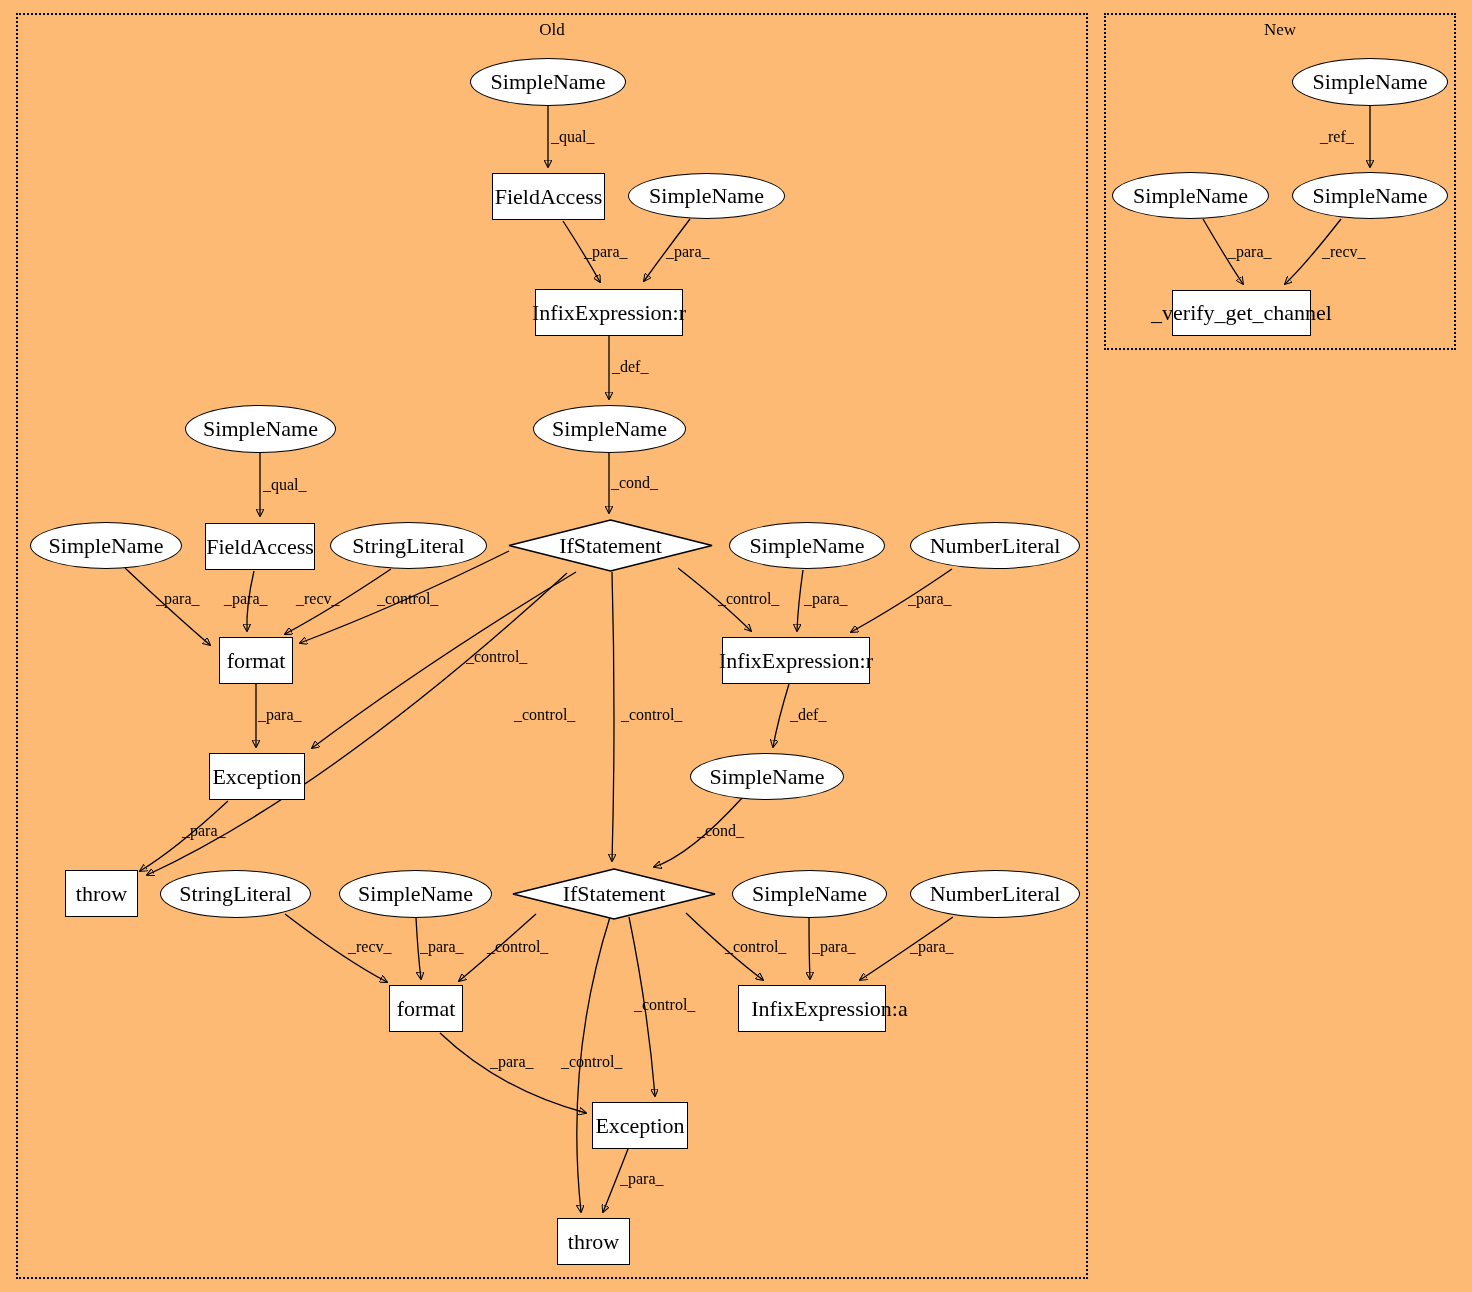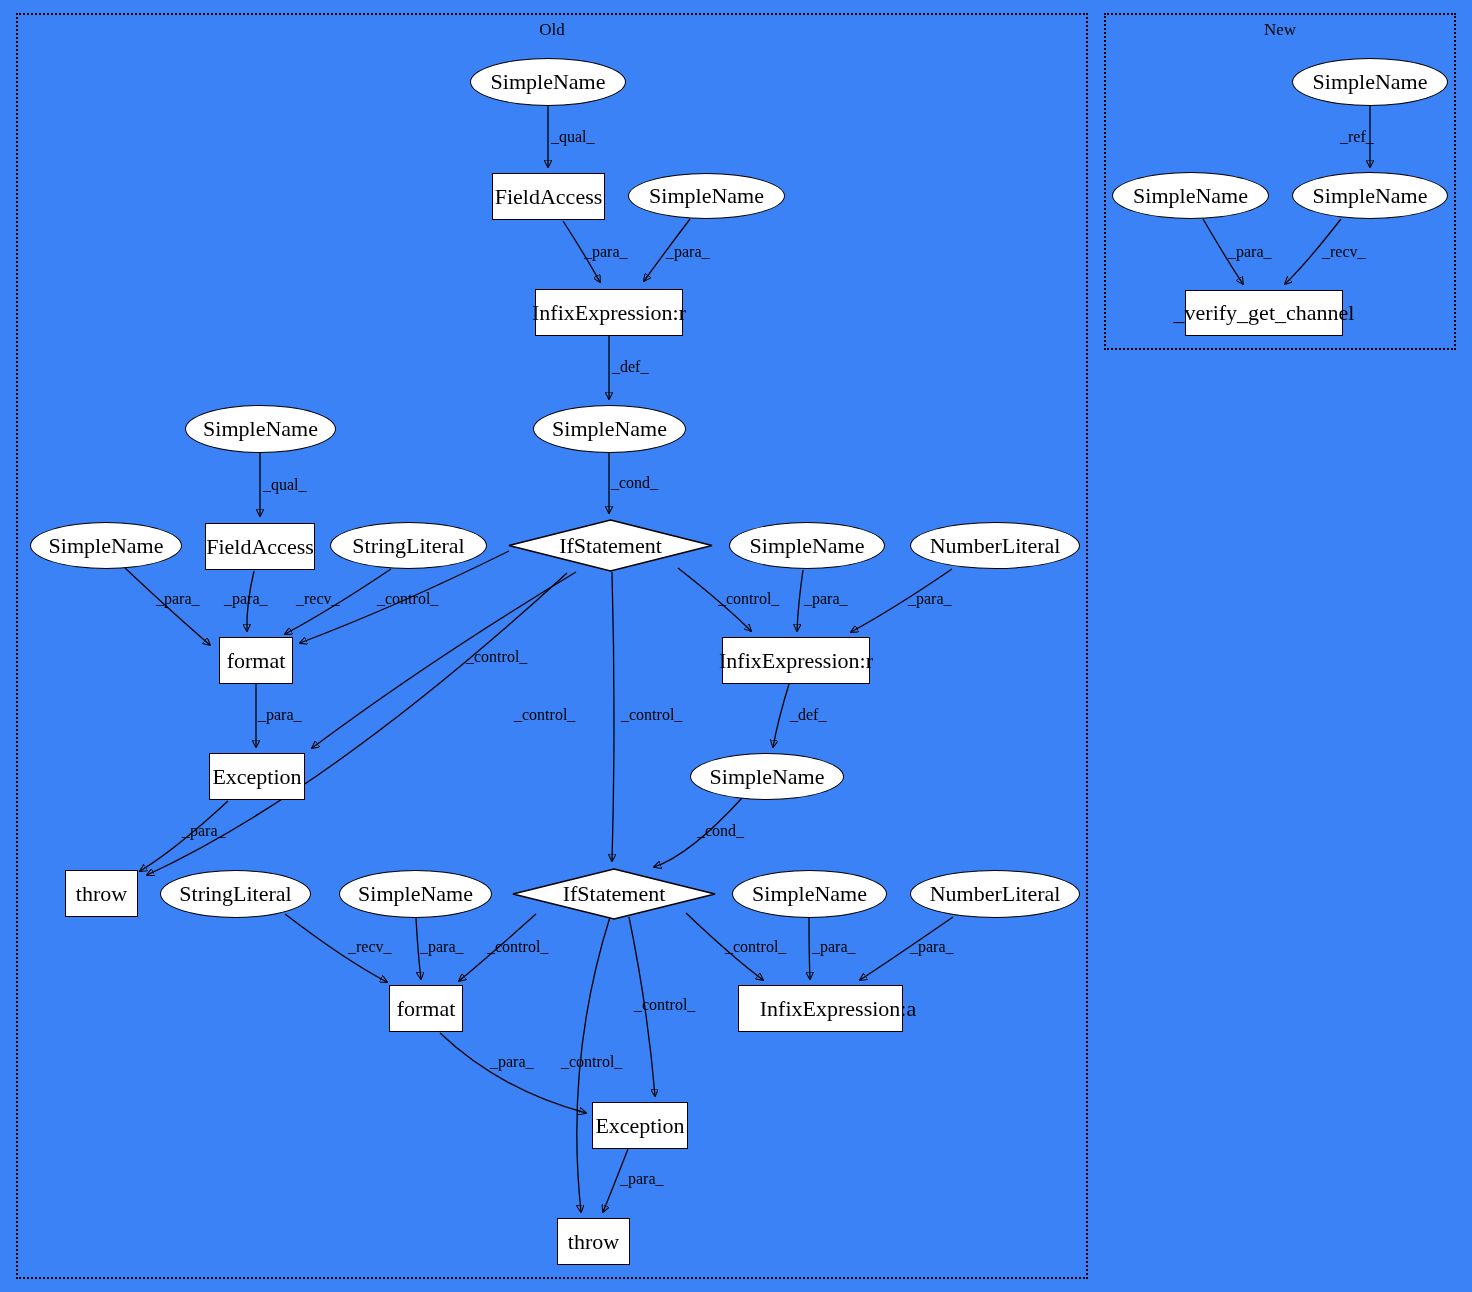--- a/index.html
+++ b/index.html
@@ -4,21 +4,21 @@
 <style>
   html, body {
     margin: 0;
     padding: 0;
     background: #ffffff;
   }
   #canvas {
     position: relative;
     width: 1472px;
     height: 1292px;
-    background: #3b82f6;
+    background: #fdba74;
     font-family: "Liberation Serif", "DejaVu Serif", serif;
     overflow: hidden;
   }
   .cluster {
     position: absolute;
     border: 2px dotted #000000;
     box-sizing: border-box;
   }
   .cluster-label {
     position: absolute;
@@ -189,21 +189,21 @@
   <div class="edge-label" style="left:348px; top:938px;">_recv_</div>
   <div class="edge-label" style="left:420px; top:938px;">_para_</div>
   <div class="edge-label" style="left:487px; top:938px;">_control_</div>
   <div class="edge-label" style="left:490px; top:1053px;">_para_</div>
   <div class="edge-label" style="left:634px; top:996px;">_control_</div>
   <div class="edge-label" style="left:620px; top:1170px;">_para_</div>
   <div class="edge-label" style="left:561px; top:1053px;">_control_</div>
   <div class="edge-label" style="left:725px; top:938px;">_control_</div>
   <div class="edge-label" style="left:812px; top:938px;">_para_</div>
   <div class="edge-label" style="left:910px; top:938px;">_para_</div>
-  <div class="edge-label" style="left:1320px; top:128px;margin-left:20px;">_ref_</div>
+  <div class="edge-label" style="left:1320px; top:128px;">_ref_</div>
   <div class="edge-label" style="left:1228px; top:243px;">_para_</div>
   <div class="edge-label" style="left:1322px; top:243px;">_recv_</div>
 
   <div class="node ellipse" style="left:470px; top:58px; width:156px; height:48px;">SimpleName</div>
 
   <div class="node box" style="left:492px; top:173px; width:113px; height:47px;">FieldAccess</div>
 
   <div class="node ellipse" style="left:628px; top:173px; width:157px; height:46px;">SimpleName</div>
 
   <div class="node box" style="left:535px; top:289px; width:148px; height:47px;">InfixExpression:r</div>
@@ -253,23 +253,23 @@
   <div class="node box" style="left:389px; top:985px; width:74px; height:47px;">format</div>
 
   <div class="node box" style="left:592px; top:1102px; width:96px; height:47px;">Exception</div>
 
   <div class="node box" style="left:557px; top:1218px; width:73px; height:47px;">throw</div>
 
   <div class="node ellipse" style="left:732px; top:870px; width:155px; height:48px;">SimpleName</div>
 
   <div class="node ellipse" style="left:910px; top:870px; width:170px; height:48px;">NumberLiteral</div>
 
-  <div class="node box" style="left:738px; top:985px; width:165px; height:47px;padding-left:35px;">InfixExpression:a</div>
+  <div class="node box" style="left:738px; top:985px; width:148px; height:47px;padding-left:35px;">InfixExpression:a</div>
 
   <div class="node ellipse" style="left:1292px; top:58px; width:156px; height:48px;">SimpleName</div>
 
   <div class="node ellipse" style="left:1112px; top:172px; width:157px; height:47px;">SimpleName</div>
 
   <div class="node ellipse" style="left:1292px; top:172px; width:156px; height:47px;">SimpleName</div>
 
-  <div class="node box" style="left:1172px; top:290px; width:158px; height:46px;margin-left:13px;">_verify_get_channel</div>
+  <div class="node box" style="left:1172px; top:290px; width:139px; height:46px;">_verify_get_channel</div>
 
 </div>
 
 </body></html>

